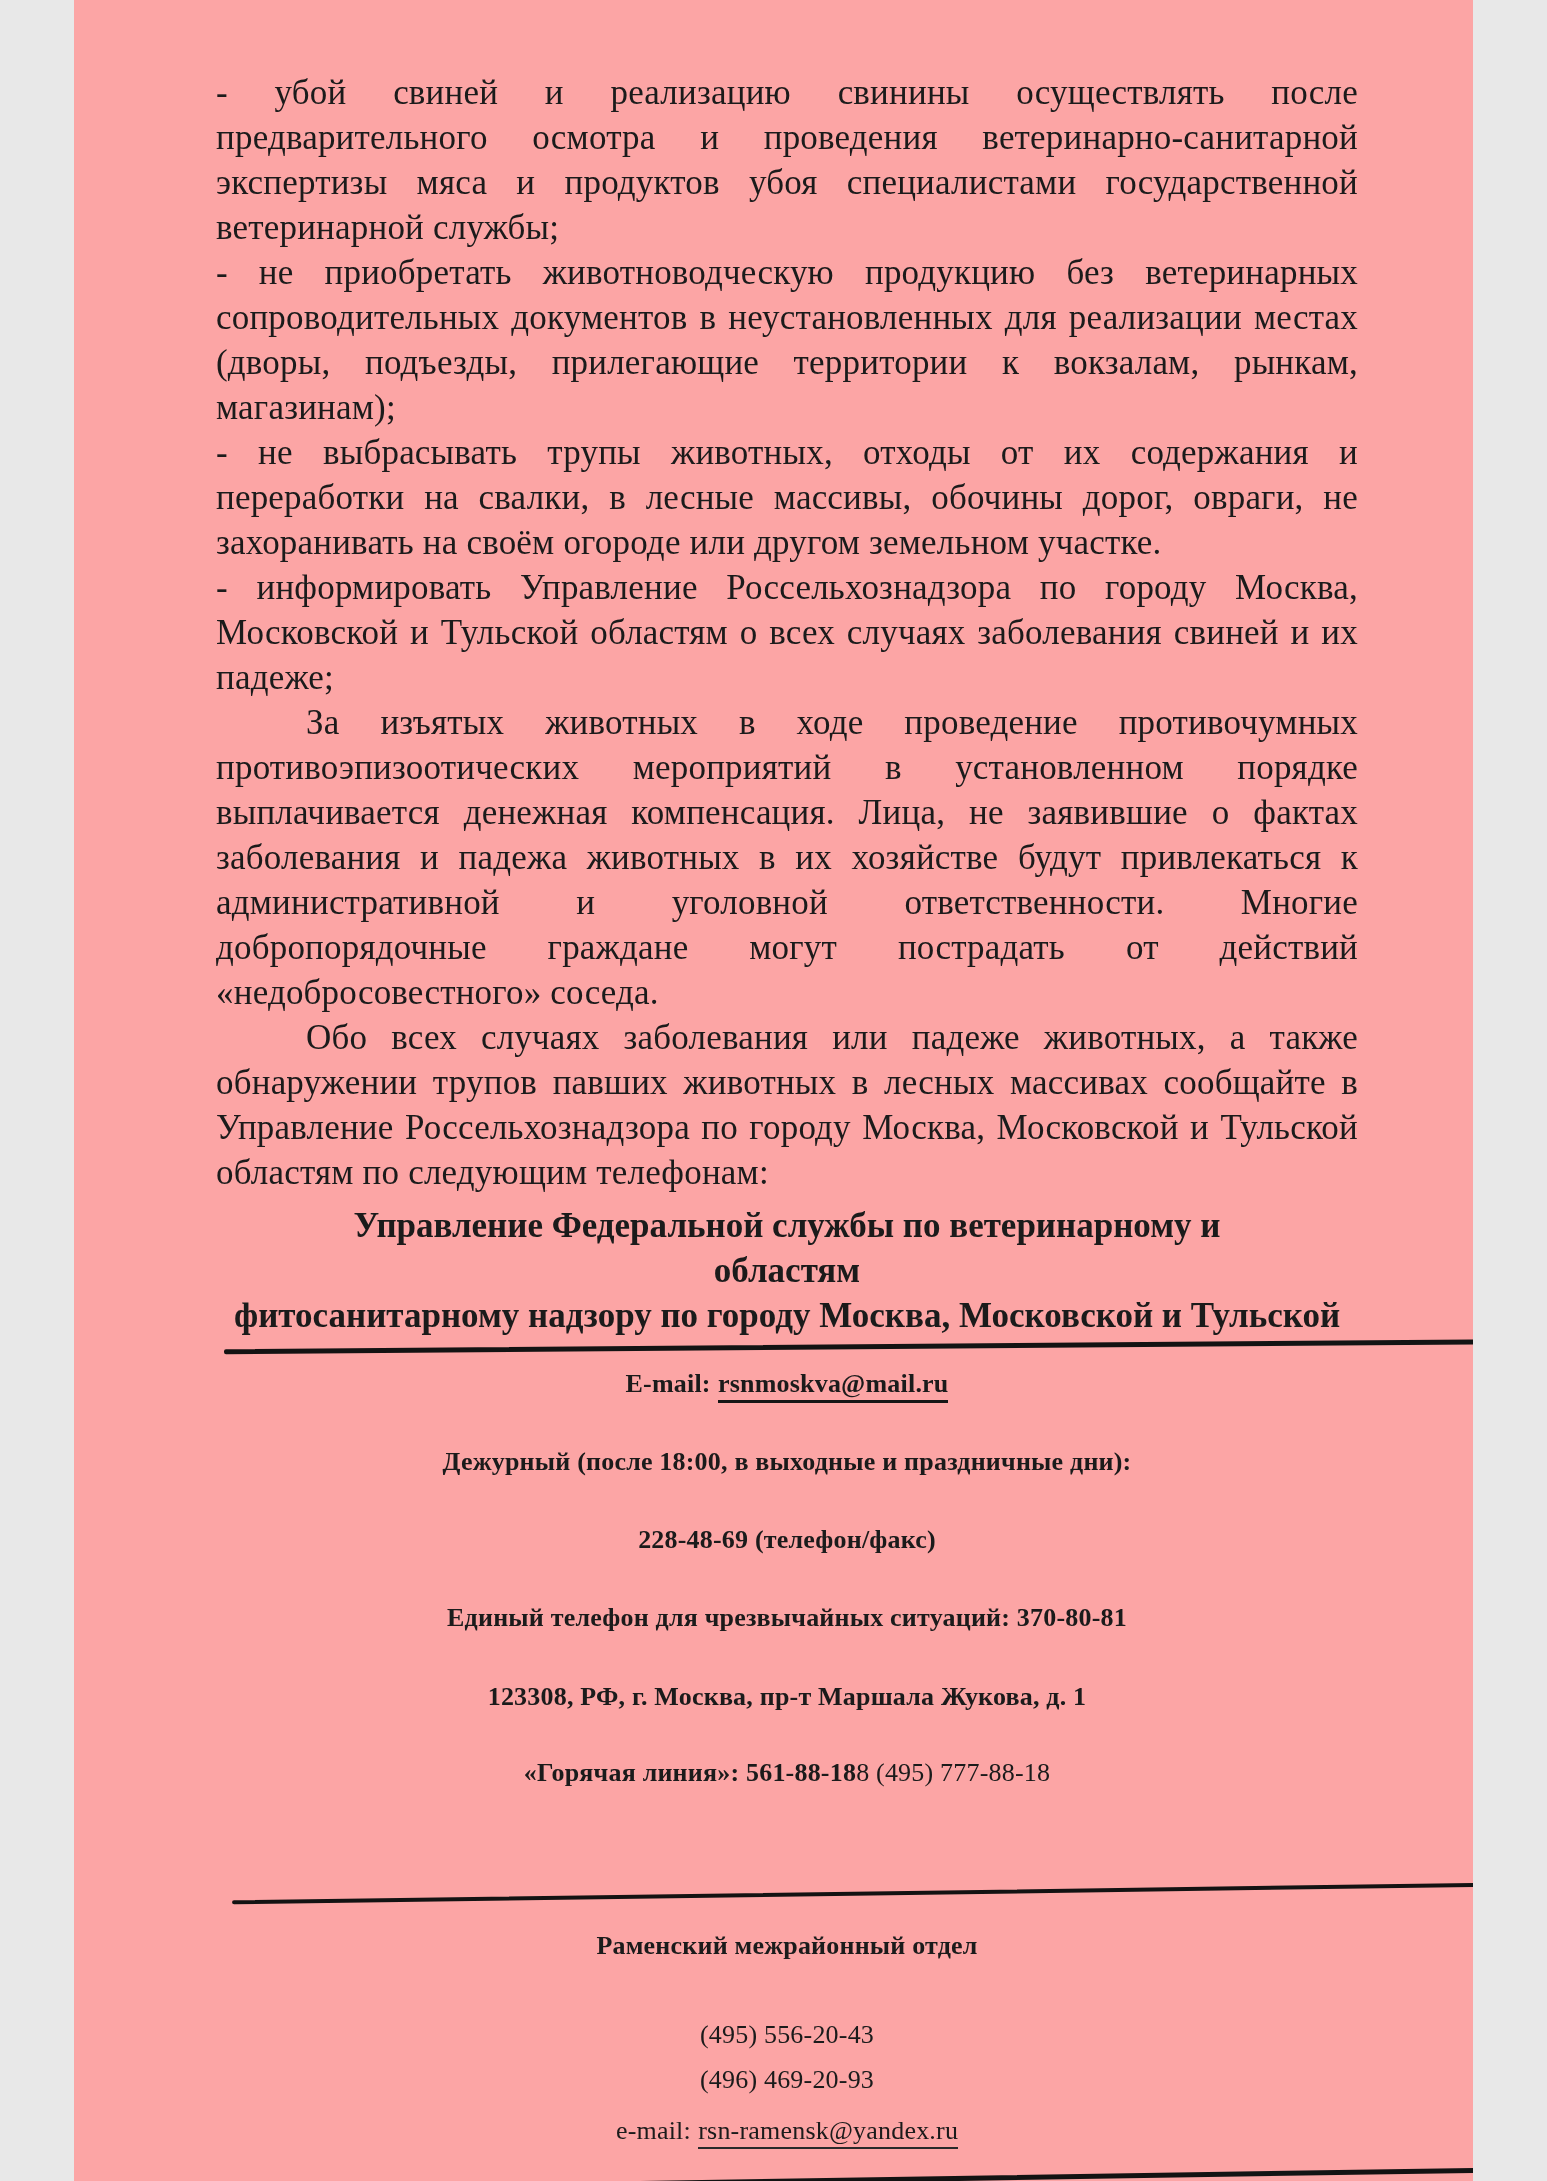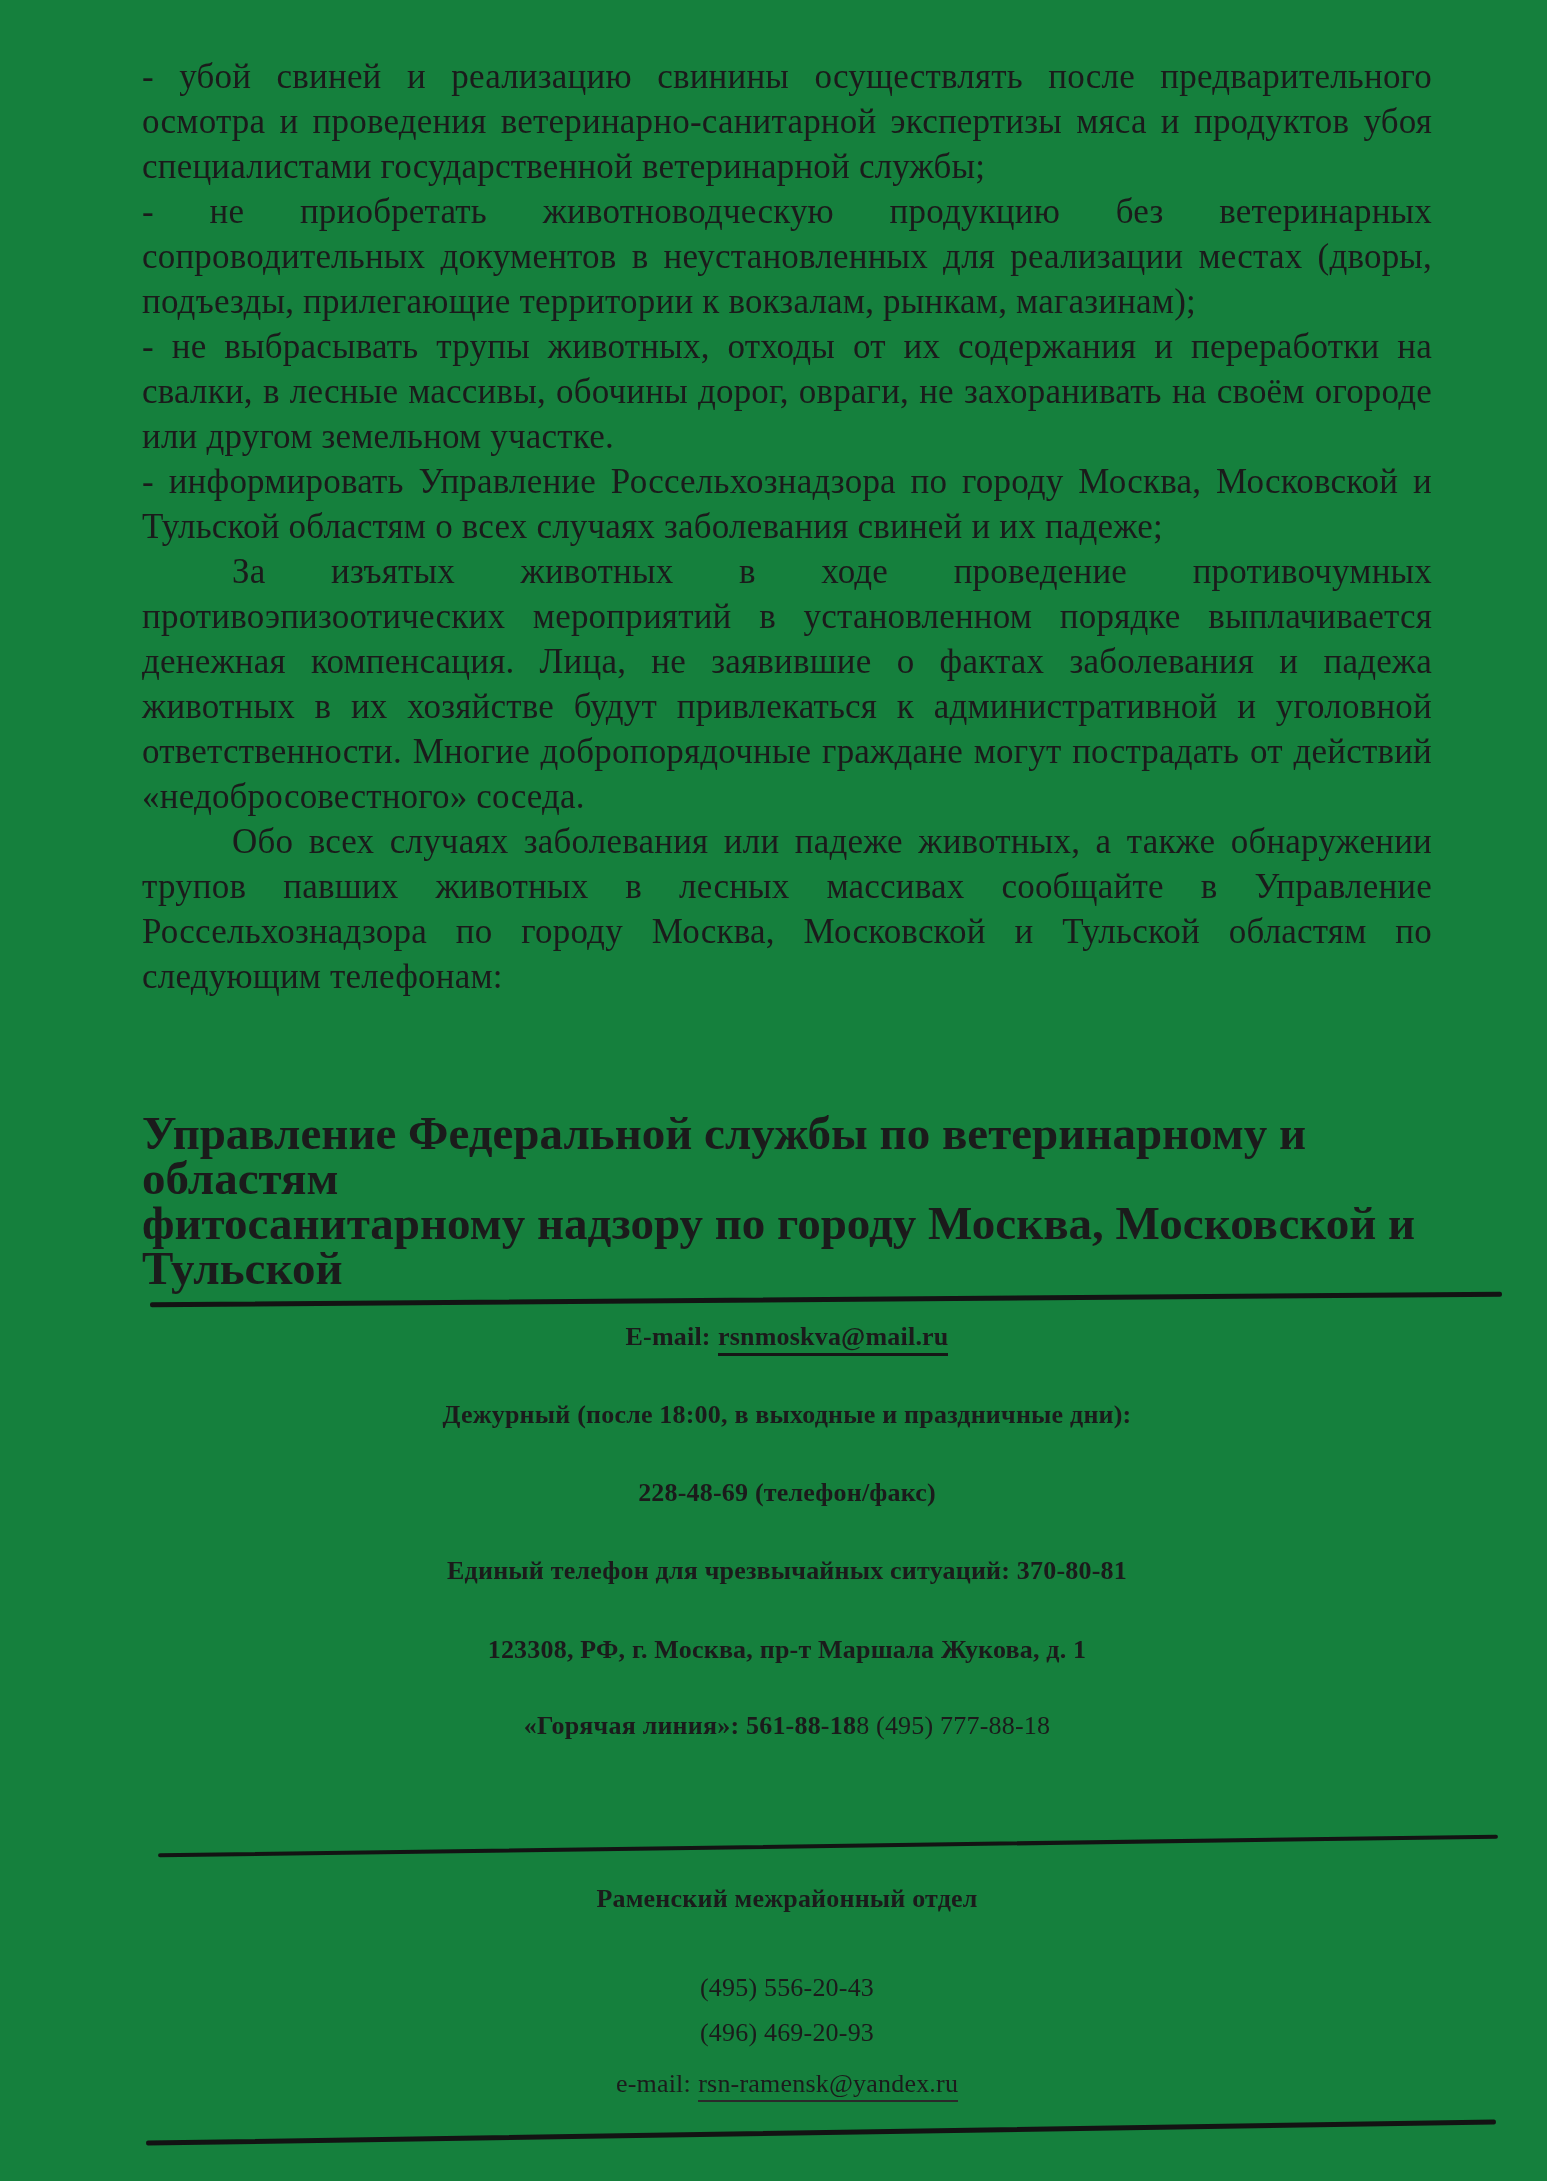--- a/index.html
+++ b/index.html
@@ -2,49 +2,49 @@
 <html lang="ru"><head>
 <meta charset="utf-8">
 <style>
   html, body {
     margin: 0;
     padding: 0;
     background: #e8e8e8;
   }
   .page {
     position: relative;
-    width: 1547px;
+    width: 1399px;
     height: 2181px;
     margin: 0 auto;
-    background: #15803d;
+    background: #fca5a5;
     box-sizing: border-box;
-    padding: 54px 115px 0 142px;
+    padding: 70px 115px 0 142px;
     overflow: hidden;
     font-family: "Liberation Serif", "DejaVu Serif", serif;
     color: #1b1b1b;
   }
   .body-block {
     min-height: 1049px;
   }
   .para {
     margin: 0;
     font-size: 35px;
     line-height: 45px;
     text-align: justify;
     letter-spacing: 0.2px;
   }
   .para.indent {
     text-indent: 90px;
   }
   .org-heading {
     margin: 8px 0 0 0;
-    font-size: 47px;
+    font-size: 35px;
     line-height: 45px;
     font-weight: bold;
-    text-align: left;
+    text-align: center;
   }
   .sep {
     background: #131313;
     border-radius: 2px;
   }
   .sep-1 {
     width: 1352px;
     height: 5px;
     margin: 6px 0 0 8px;
     transform: rotate(-0.45deg);

